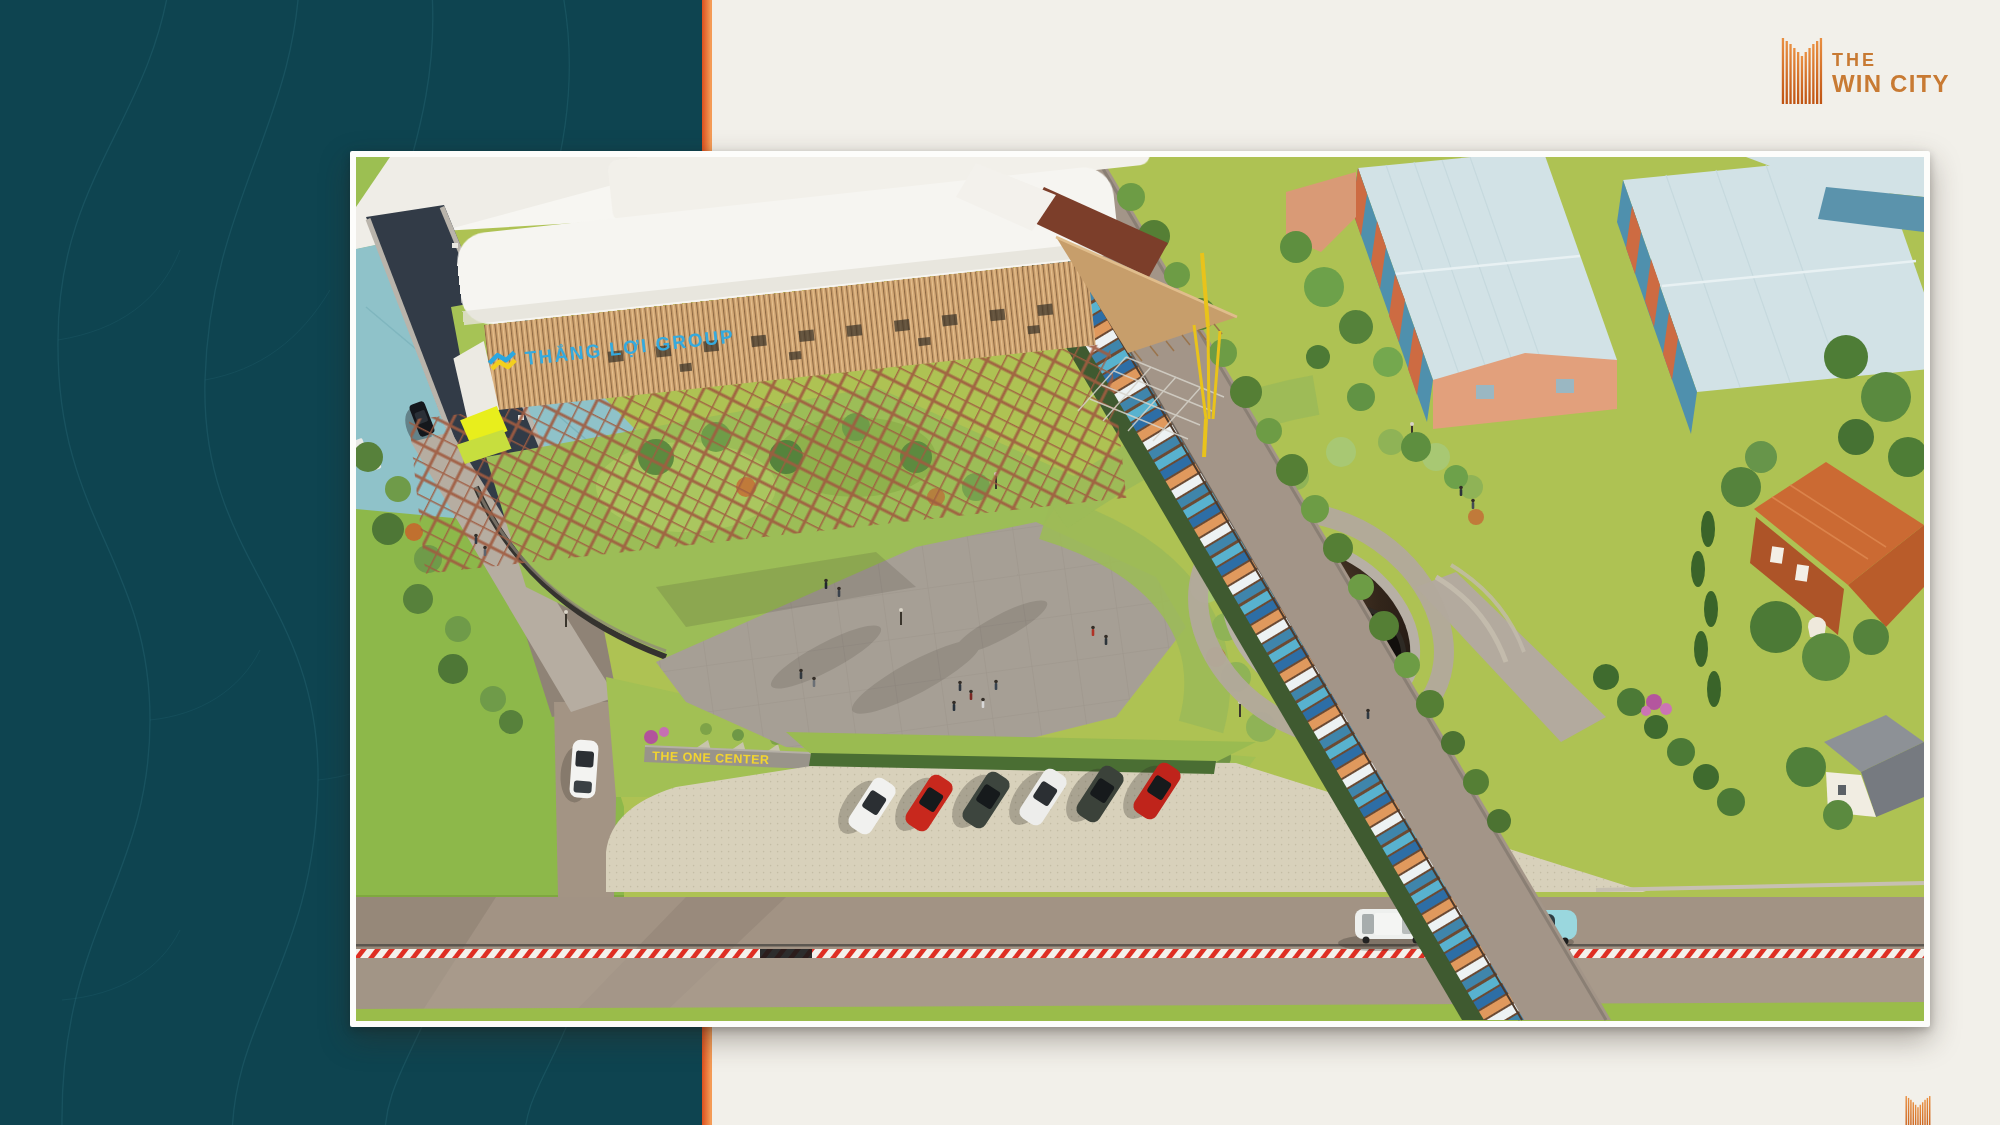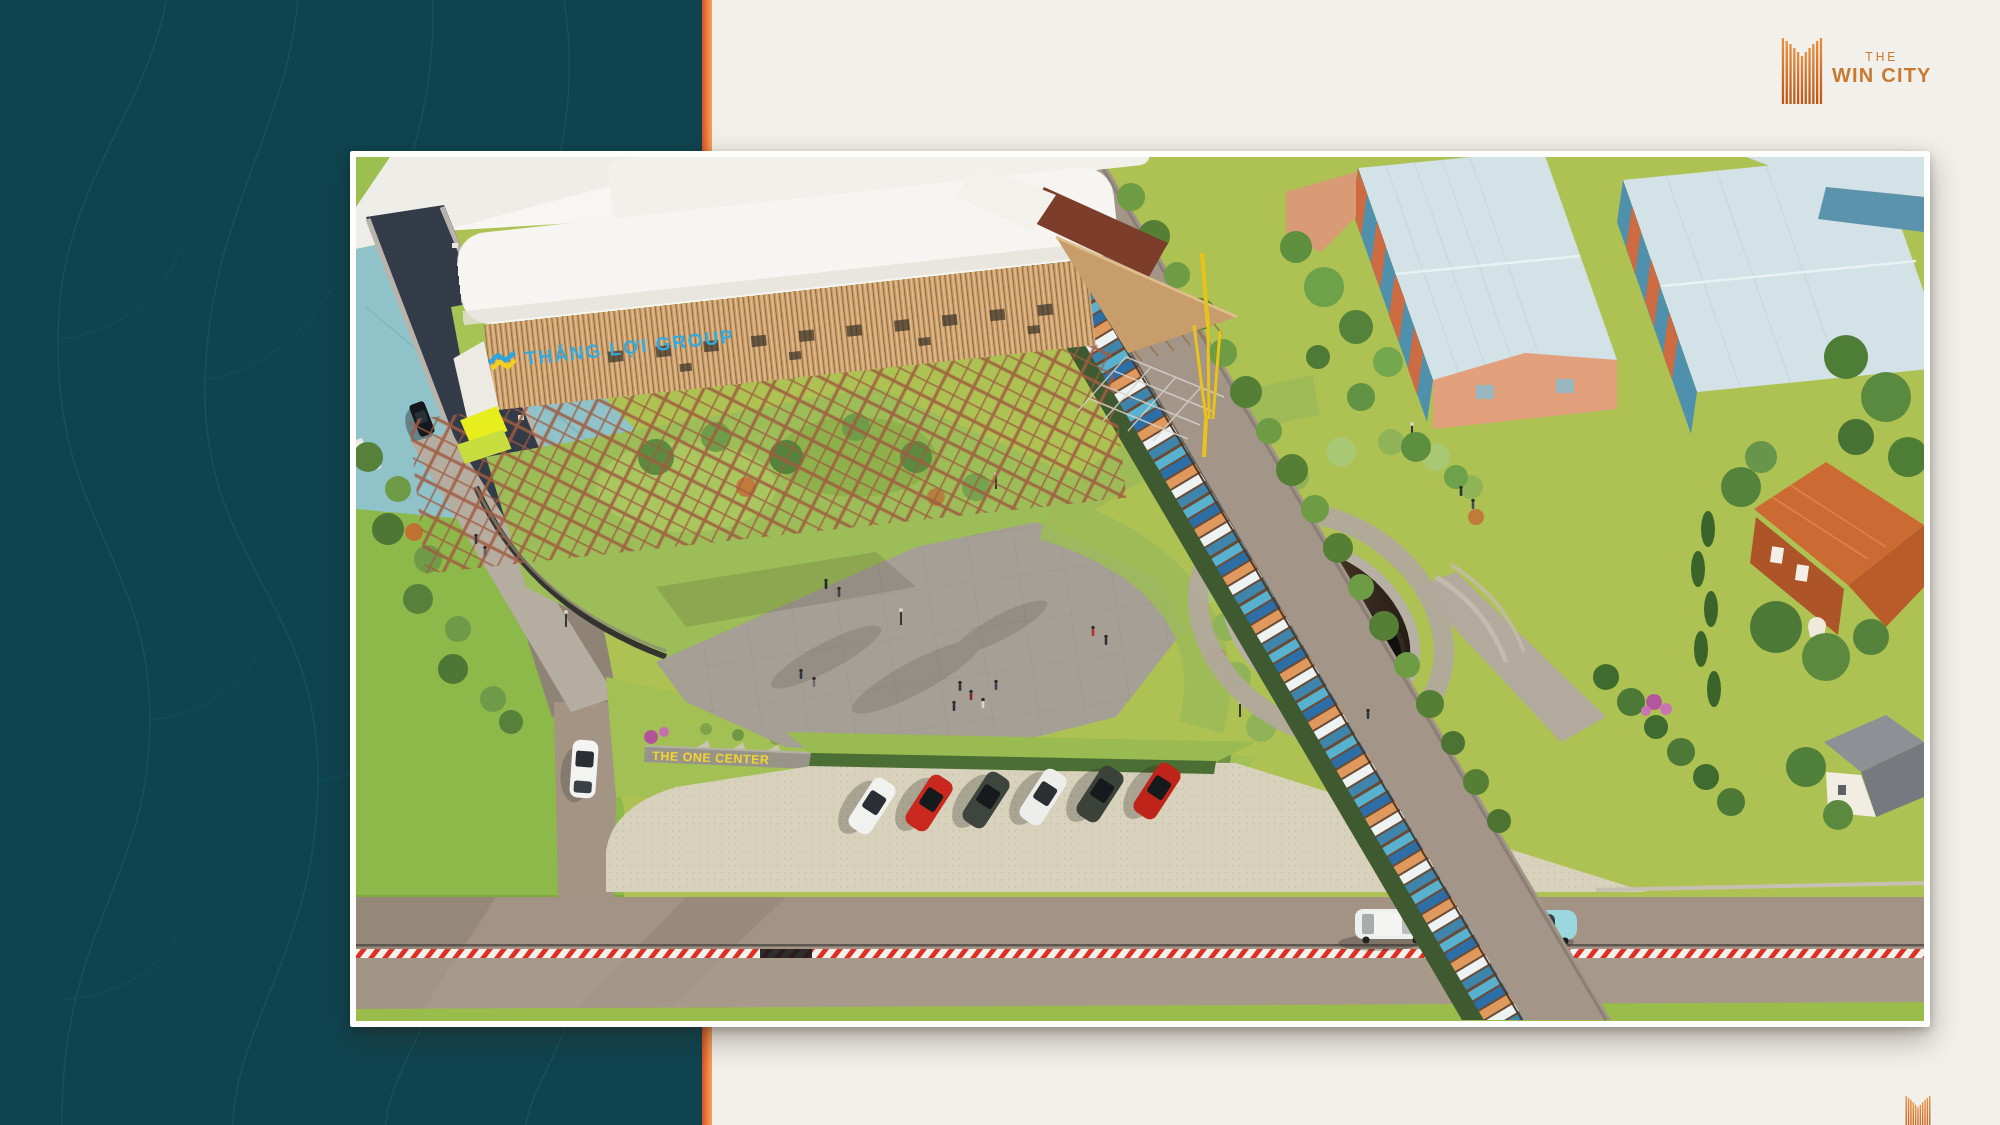--- a/index.html
+++ b/index.html
@@ -10,22 +10,22 @@
        background:var(--panel-teal,#0e4450);}
   .accent-stripe{position:absolute;left:702px;top:0;width:10px;height:1125px;
        background:linear-gradient(90deg,var(--stripe-orange-dark,#dd4f1e) 0%,var(--stripe-orange-light,#f49a55) 85%);}
   .photo-frame{position:absolute;left:350px;top:151px;width:1580px;height:876px;
        background:var(--frame-white,#fdfdfb);padding:6px;box-sizing:border-box;border-radius:2px;
        box-shadow:0 12px 30px rgba(50,40,30,.38),0 3px 8px rgba(0,0,0,.22);}
   .scene{display:block;width:1568px;height:864px;background:#aec253;}
   .brand{position:absolute;left:1781px;top:38px;display:flex;gap:9px;align-items:flex-start;}
   .brand-icon{width:42px;height:66px;display:block;}
   .brand-text{display:flex;flex-direction:column;margin-top:13px;}
-  .brand-the{font-weight:400;font-size:12px;line-height:1.1;letter-spacing:3px;color:var(--logo-orange,#c87a33);text-align:center;}
-  .brand-city{font-weight:700;font-size:20px;line-height:1.12;letter-spacing:1.2px;color:var(--logo-orange,#c87a33);}
+  .brand-the{font-weight:700;font-size:18px;line-height:1.1;letter-spacing:3px;color:var(--logo-orange,#c87a33);}
+  .brand-city{font-weight:700;font-size:24px;line-height:1.12;letter-spacing:1.2px;color:var(--logo-orange,#c87a33);}
   .corner-icon{position:absolute;left:1905px;top:1096px;width:26px;height:41px;}
   .panel-art{display:block;width:702px;height:1125px;}
 </style>
 </head>
 <body>
 
 <div class="teal-panel">
   <svg class="panel-art" viewBox="0 0 702 1125" fill="none">
     <g stroke="var(--panel-line,#2f7280)" stroke-width="1.3" opacity="0.32">
       <path d="M170,-20 C150,120 58,180 58,340 C56,520 150,560 150,720 C150,880 60,930 62,1125"></path>

